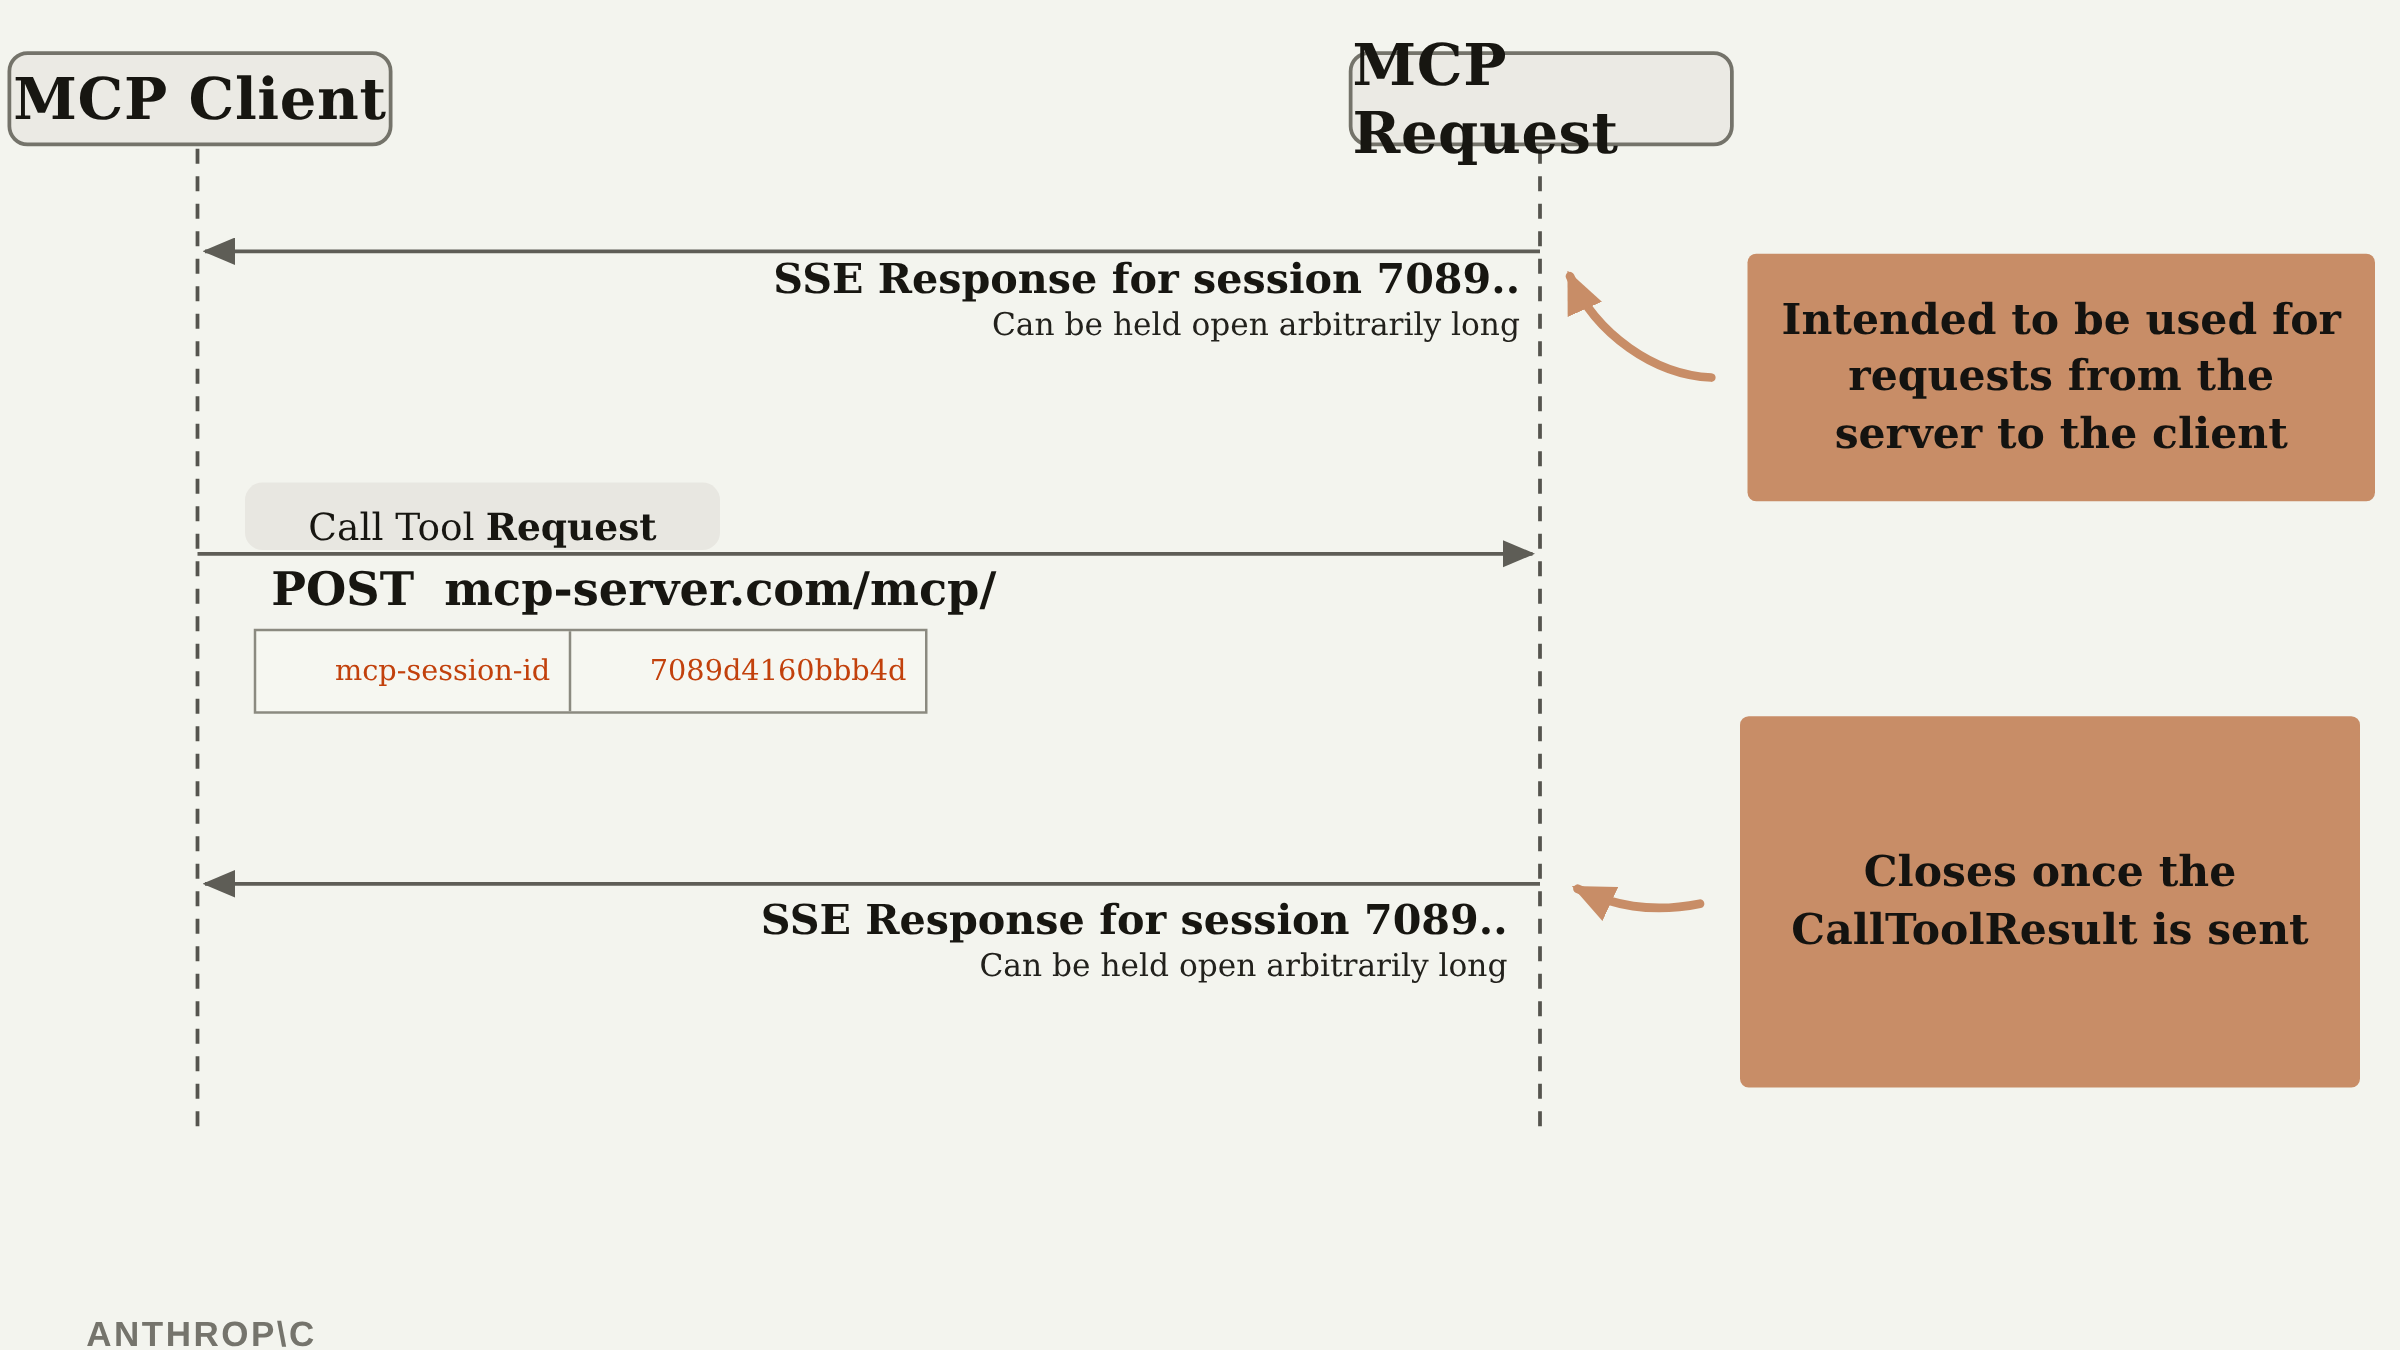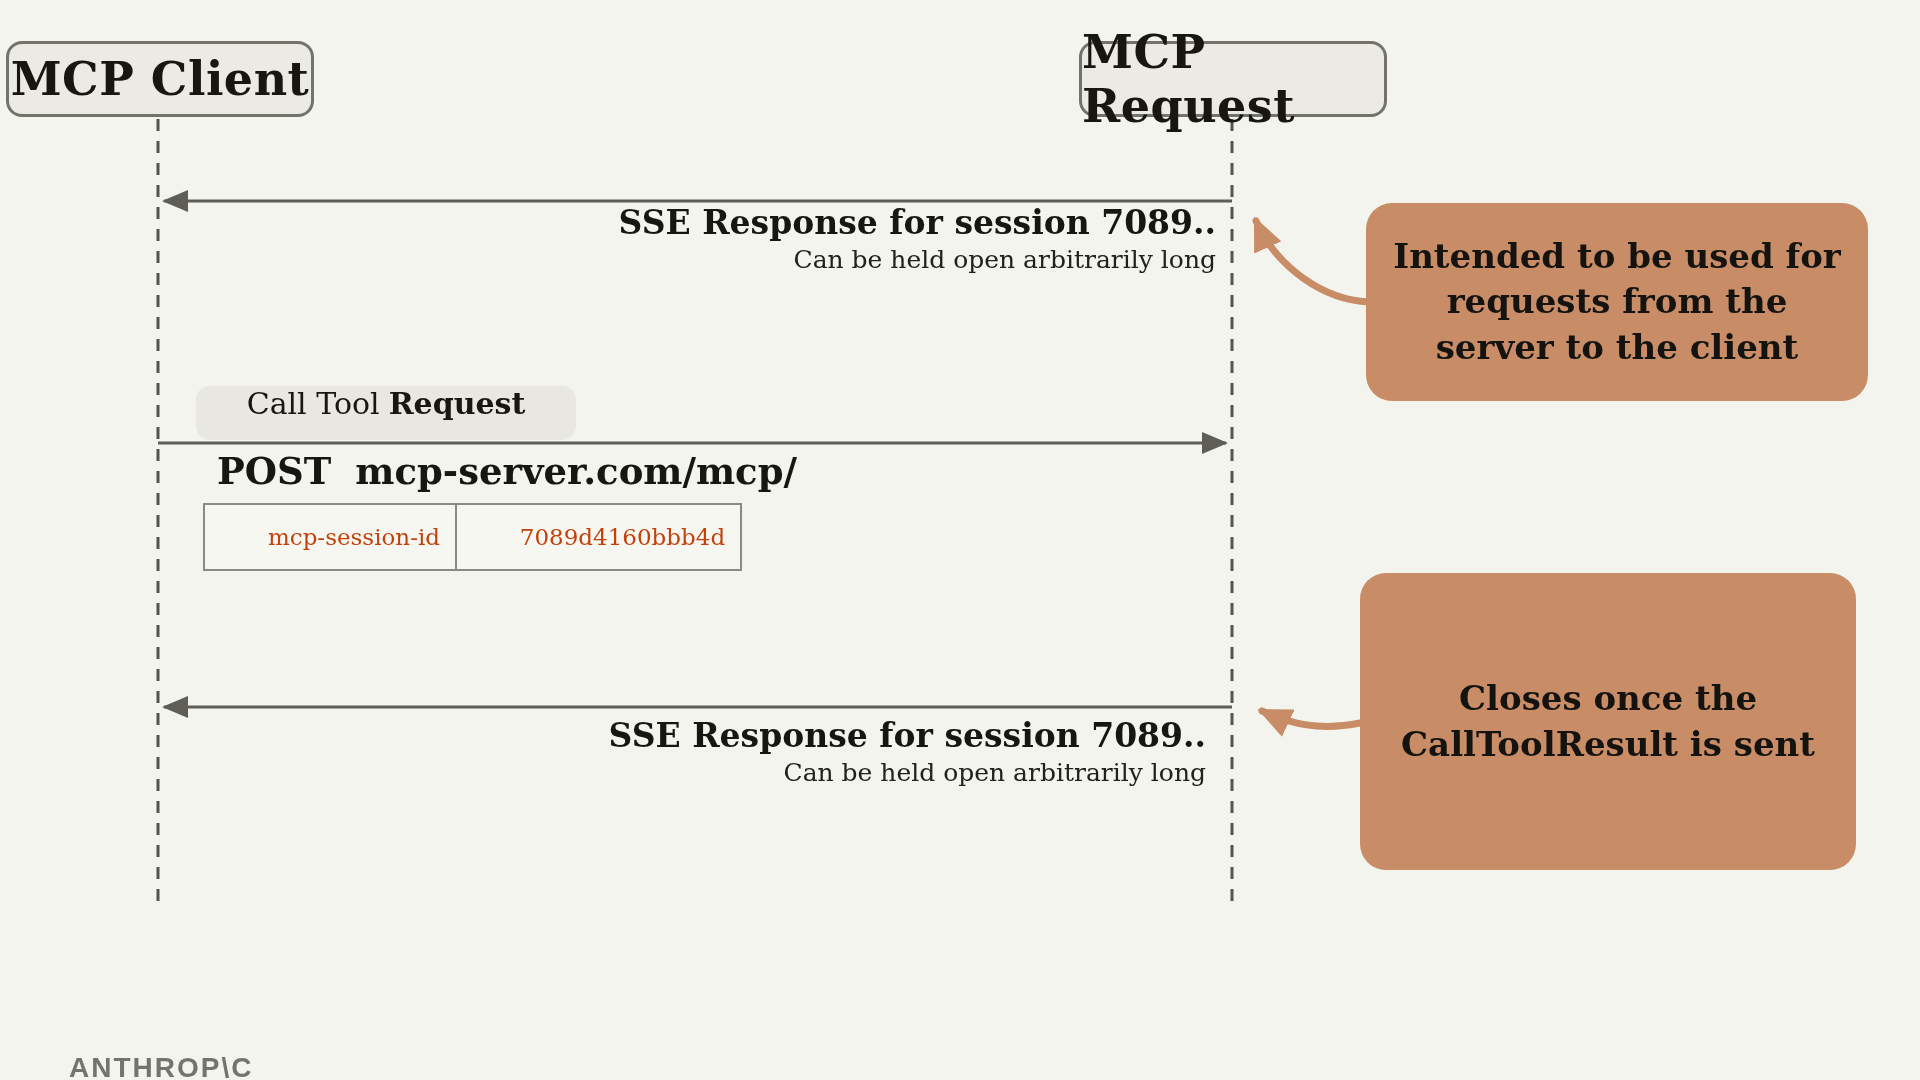--- a/index.html
+++ b/index.html
@@ -39,21 +39,21 @@
     font-size:25px;line-height:1.15;margin-top:5px;
     color:#22211c;
   }
   .msg-label-top{right:704px;top:205px;width:620px;}
   .msg-label-bottom{right:714px;top:718px;width:620px;}
 
   .pill{
     position:absolute;
     left:196px;top:386px;width:380px;height:54px;
     background:#e8e7e1;border-radius:14px;
-    display:flex;align-items:flex-start;justify-content:center;
+    display:flex;align-items:flex-end;justify-content:center;
     font-size:30px;
   }
   .pill .pre{margin-right:9px;}
   .pill .bold{font-weight:bold;}
 
   .post-line{
     position:absolute;
     left:217px;top:449px;
     font-size:37px;font-weight:bold;
     white-space:nowrap;
@@ -71,25 +71,26 @@
   .header-table .cell{
     display:flex;align-items:center;justify-content:center;
     font-size:23px;color:#c2410c;padding-left:48px;
   }
   .header-table .key{width:252px;border-right:2px solid #8b8a80;box-sizing:border-box;}
   .header-table .value{flex:1;}
 
   .callout{
     position:absolute;
     background:#c88d67;
-    border-radius:26px;
+    border-radius:7px;
     display:flex;flex-direction:column;align-items:center;justify-content:center;
     text-align:center;
     font-weight:bold;
     color:#141310;
+    margin-left:32px;
   }
   .callout p{
     margin:0;
     white-space:pre-line;
     font-size:34px;line-height:1.33;
   }
   .callout-top{left:1366px;top:203px;width:502px;height:198px;}
   .callout-bottom{left:1360px;top:573px;width:496px;height:297px;gap:40px;}
 
   .brand{

